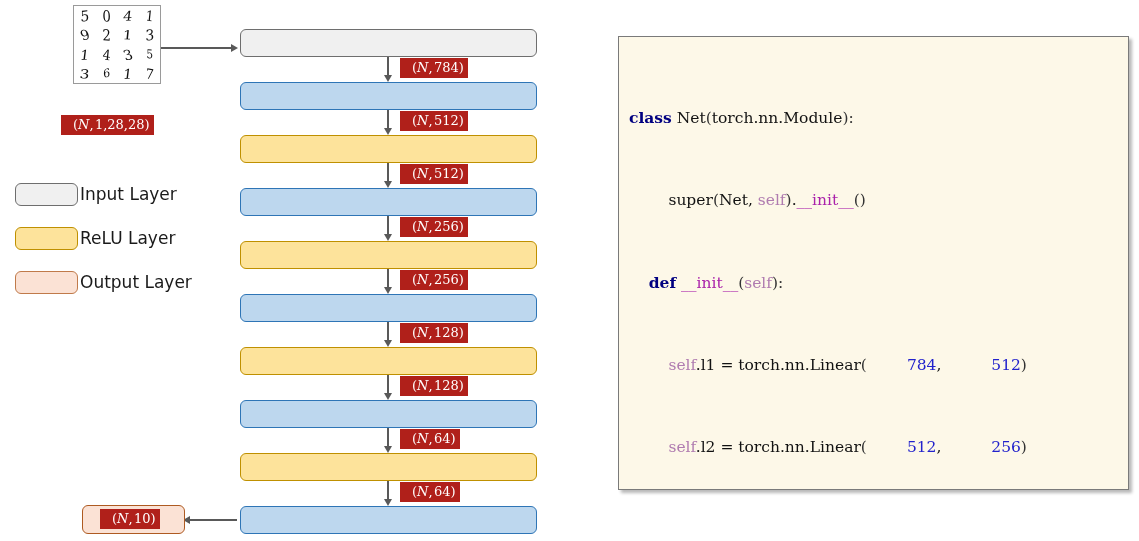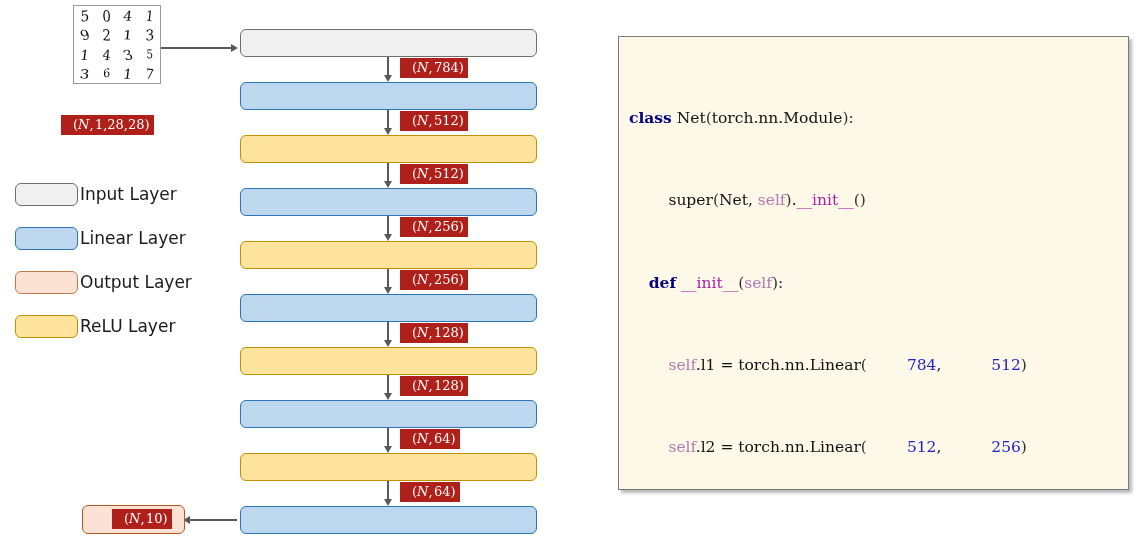--- a/index.html
+++ b/index.html
@@ -262,38 +262,34 @@
   <div class="shape-badge" style="left:400px; top:164px;">(<i>N</i>, 512)</div>
   <div class="shape-badge" style="left:400px; top:217px;">(<i>N</i>, 256)</div>
   <div class="shape-badge" style="left:400px; top:270px;">(<i>N</i>, 256)</div>
   <div class="shape-badge" style="left:400px; top:323px;">(<i>N</i>, 128)</div>
   <div class="shape-badge" style="left:400px; top:376px;">(<i>N</i>, 128)</div>
   <div class="shape-badge" style="left:400px; top:429px;">(<i>N</i>, 64)</div>
   <div class="shape-badge" style="left:400px; top:482px;">(<i>N</i>, 64)</div>
 
   <div class="arrow-h-left" style="left:190px; top:519px; width:47px;"></div>
   <div class="layer-bar output" style="left:82px; top:505px; width:103px; height:29px;"></div>
-  <div class="shape-badge" style="left:112px; top:509px;">(<i>N</i>, 10)</div>
+  <div class="shape-badge" style="left:100px; top:509px;">(<i>N</i>, 10)</div>
 
   <div id="legend">
     <div class="legend-row">
       <div class="legend-swatch input"></div>
       <div class="legend-label">Input Layer</div>
     </div>
     <div class="legend-row">
-      <div class="legend-swatch linear"></div>
-      <div class="legend-label">Linear Layer</div>
+      <div class="legend-swatch relu"></div>
+      <div class="legend-label">ReLU Layer</div>
     </div>
     <div class="legend-row">
       <div class="legend-swatch output"></div>
       <div class="legend-label">Output Layer</div>
-    </div>
-    <div class="legend-row">
-      <div class="legend-swatch relu"></div>
-      <div class="legend-label">ReLU Layer</div>
     </div>
   </div>
 </div>
 
 <div id="code-panel">
   <div id="code-lines">
     <div class="code-line"><span class="kw">class</span> <span class="plain">Net</span><span class="pun">(</span><span class="plain">torch.nn.Module</span><span class="pun">):</span></div>
     <div class="code-line">        <span class="plain">super</span><span class="pun">(</span><span class="plain">Net,</span> <span class="slf">self</span><span class="pun">)</span><span class="plain">.</span><span class="dun">__init__</span><span class="pun">()</span></div>
     <div class="code-line">    <span class="kw">def</span> <span class="dun">__init__</span><span class="pun">(</span><span class="slf">self</span><span class="pun">):</span></div>
     <div class="code-line">        <span class="slf">self</span><span class="plain">.l1 = torch.nn.Linear</span><span class="pun">(</span><span class="num">784</span><span class="plain">,</span>  <span class="num">512</span><span class="pun">)</span></div>

